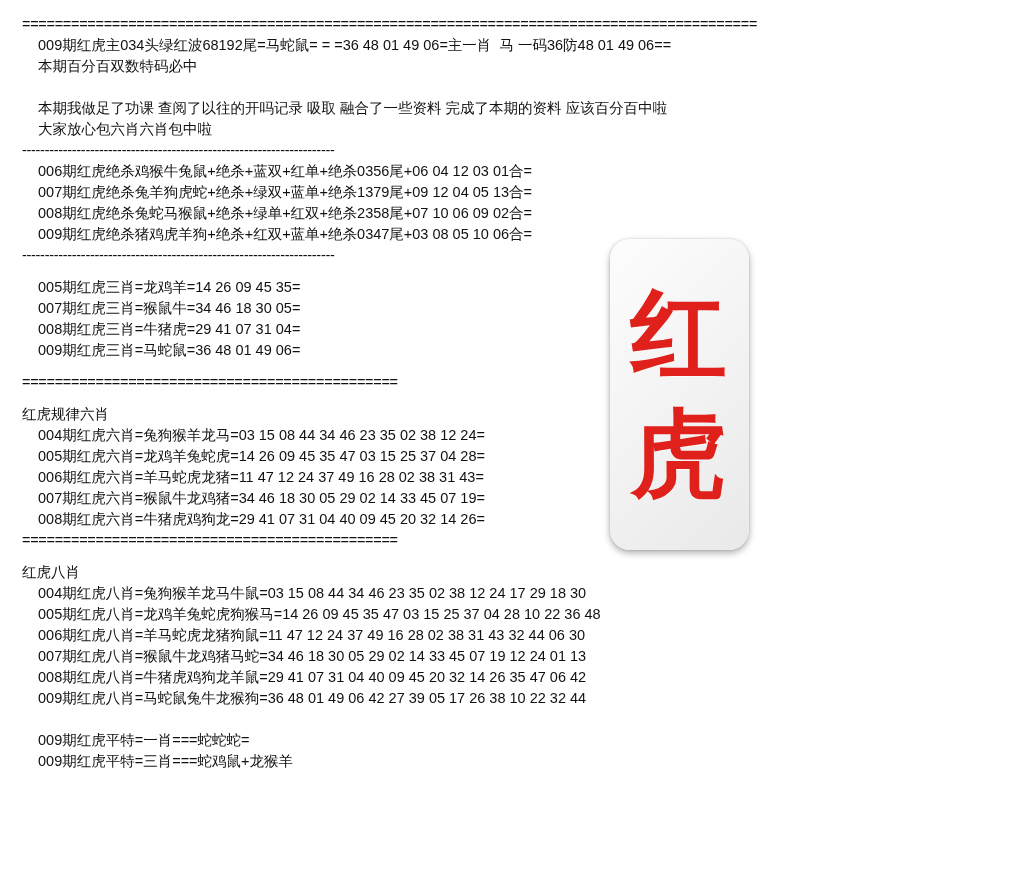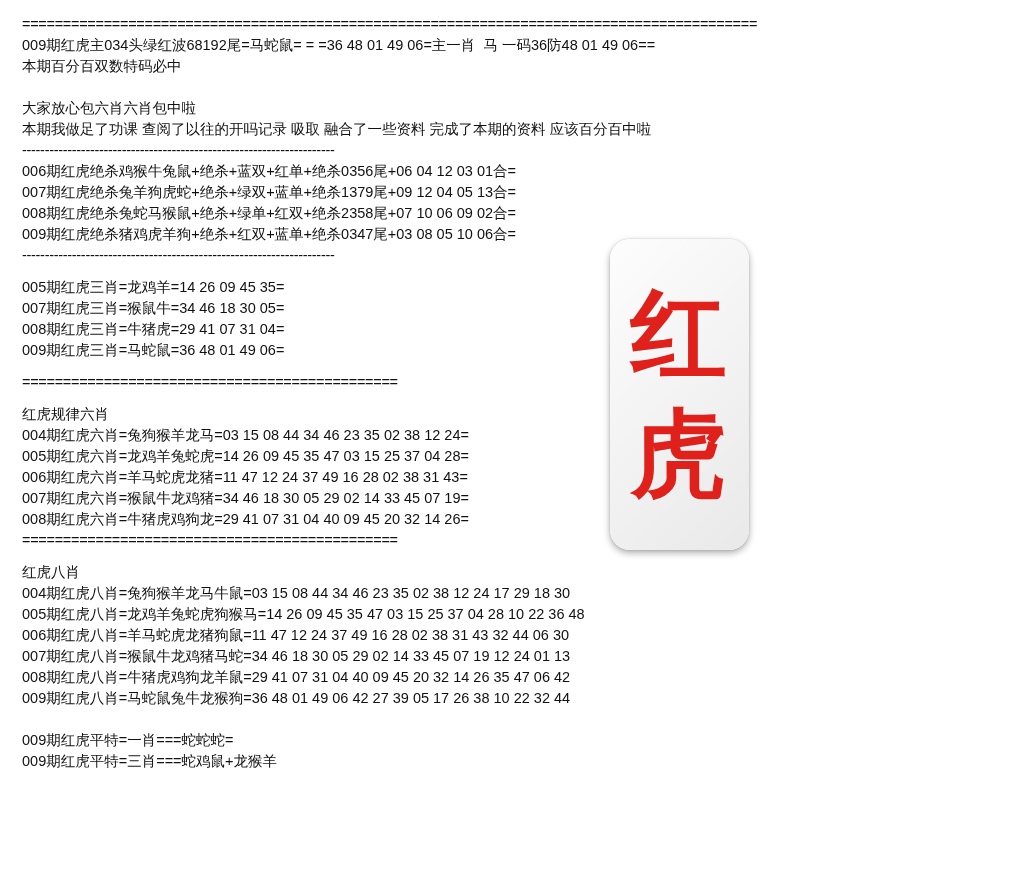--- a/index.html
+++ b/index.html
@@ -26,20 +26,21 @@
     position: relative;
     z-index: 2;
     width: 700px;
   }
   .line {
     font-size: 14.5px;
     line-height: 21px;
     white-space: pre;
     letter-spacing: 0px;
     color: #111111;
+    margin-left: 16px;
   }
   .rule {
     font-size: 14.5px;
     line-height: 21px;
     white-space: pre;
     color: #111111;
     letter-spacing: -0.3px;
   }
   .rule-wide {
     font-size: 14.5px;
@@ -102,22 +103,22 @@
 
   <div class="lines">
 
     <div class="rule-wide">==========================================================================================</div>
 
     <div class="line">009期红虎主034头绿红波68192尾=马蛇鼠= = =36 48 01 49 06=主一肖  马 一码36防48 01 49 06==</div>
     <div class="line">本期百分百双数特码必中</div>
 
     <div class="blank"></div>
 
+    <div class="line">本期我做足了功课 查阅了以往的开吗记录 吸取 融合了一些资料 完成了本期的资料 应该百分百中啦</div>
     <div class="line">大家放心包六肖六肖包中啦</div>
-    <div class="line">本期我做足了功课 查阅了以往的开吗记录 吸取 融合了一些资料 完成了本期的资料 应该百分百中啦</div>
 
     <div class="rule">---------------------------------------------------------------------</div>
 
     <div class="line">006期红虎绝杀鸡猴牛兔鼠+绝杀+蓝双+红单+绝杀0356尾+06 04 12 03 01合=</div>
     <div class="line">007期红虎绝杀兔羊狗虎蛇+绝杀+绿双+蓝单+绝杀1379尾+09 12 04 05 13合=</div>
     <div class="line">008期红虎绝杀兔蛇马猴鼠+绝杀+绿单+红双+绝杀2358尾+07 10 06 09 02合=</div>
     <div class="line">009期红虎绝杀猪鸡虎羊狗+绝杀+红双+蓝单+绝杀0347尾+03 08 05 10 06合=</div>
 
     <div class="rule">---------------------------------------------------------------------</div>
 

